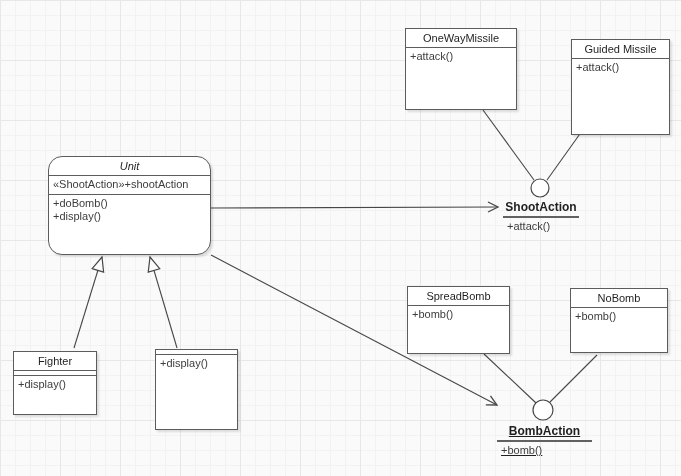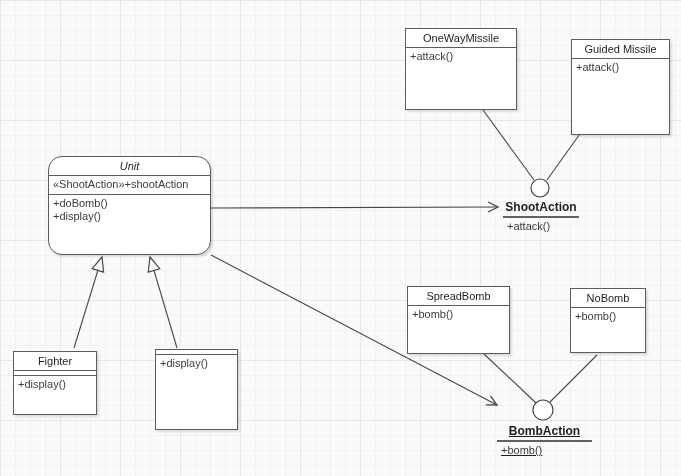--- a/index.html
+++ b/index.html
@@ -124,21 +124,21 @@
     </div>
   </div>
 
   <div class="uml-box" style="left:407px;top:286px;width:103px;height:68px;">
     <div class="uml-title">SpreadBomb</div>
     <div class="uml-section">
       <div class="member">+bomb()</div>
     </div>
   </div>
 
-  <div class="uml-box" style="left:570px;top:288px;width:76px;height:65px;">
+  <div class="uml-box" style="left:570px;top:288px;width:98px;height:65px;">
     <div class="uml-title">NoBomb</div>
     <div class="uml-section">
       <div class="member">+bomb()</div>
     </div>
   </div>
 
   <div class="iface-label" style="left:503px;top:200px;width:76px;">
     <div class="iface-name">ShootAction</div>
     <div class="iface-method">+attack()</div>
   </div>

